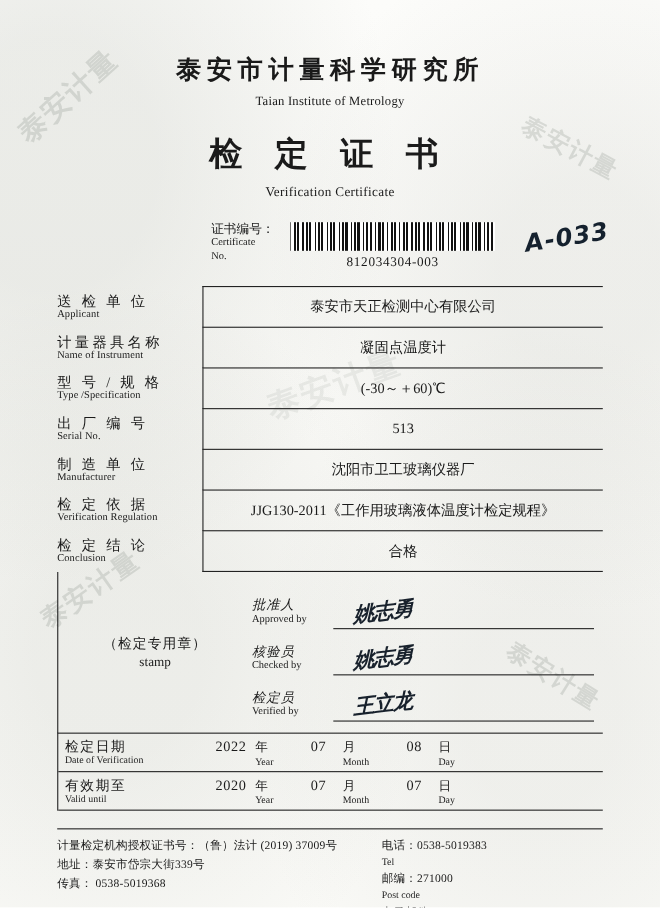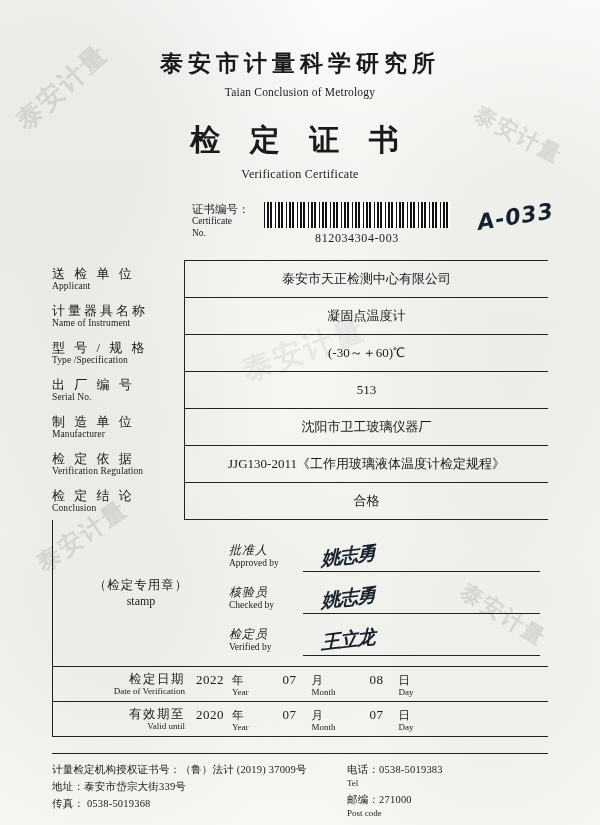--- a/index.html
+++ b/index.html
@@ -230,21 +230,21 @@
   .date-block {
     border-left: 1px solid #222;
   }
   .date-row {
     display: flex;
     align-items: center;
     height: 34px;
     border-bottom: 1px solid #222;
     padding-left: 6px;
   }
-  .date-lbl { width: 126px; line-height: 1.15; flex: 0 0 auto; text-align: right;}
+  .date-lbl { width: 126px; line-height: 1.15; flex: 0 0 auto;}
   .date-lbl .cn { font-size: 12.5px; letter-spacing: 1.5px; }
   .date-lbl .en { font-size: 9px; }
   .date-seg { display: flex; align-items: baseline; margin-left: 8px; }
   .date-num {
     font-size: 13px;
     min-width: 34px;
     text-align: center;
     letter-spacing: .5px;
   }
   .date-unit { margin-left: 5px; margin-right: 16px; line-height: 1.1; }
@@ -276,21 +276,21 @@
   <div class="paper-tint"></div>
   <div class="watermark wm-1">泰安计量</div>
   <div class="watermark wm-2">泰安计量</div>
   <div class="watermark wm-3">泰安计量</div>
   <div class="watermark wm-4">泰安计量</div>
   <div class="watermark wm-5">泰安计量</div>
 
   <div class="content">
 
     <div class="org-cn">泰安市计量科学研究所</div>
-    <div class="org-en">Taian Conclusion of Metrology</div>
+    <div class="org-en">Taian Institute of Metrology</div>
     <div class="doc-title-cn">检 定 证 书</div>
     <div class="doc-title-en">Verification Certificate</div>
 
     <div class="certno-row">
       <div class="certno-label">
         <div class="cn">证书编号：</div>
         <div class="en">Certificate</div>
         <div class="en">No.</div>
       </div>
       <div class="barcode-wrap">

